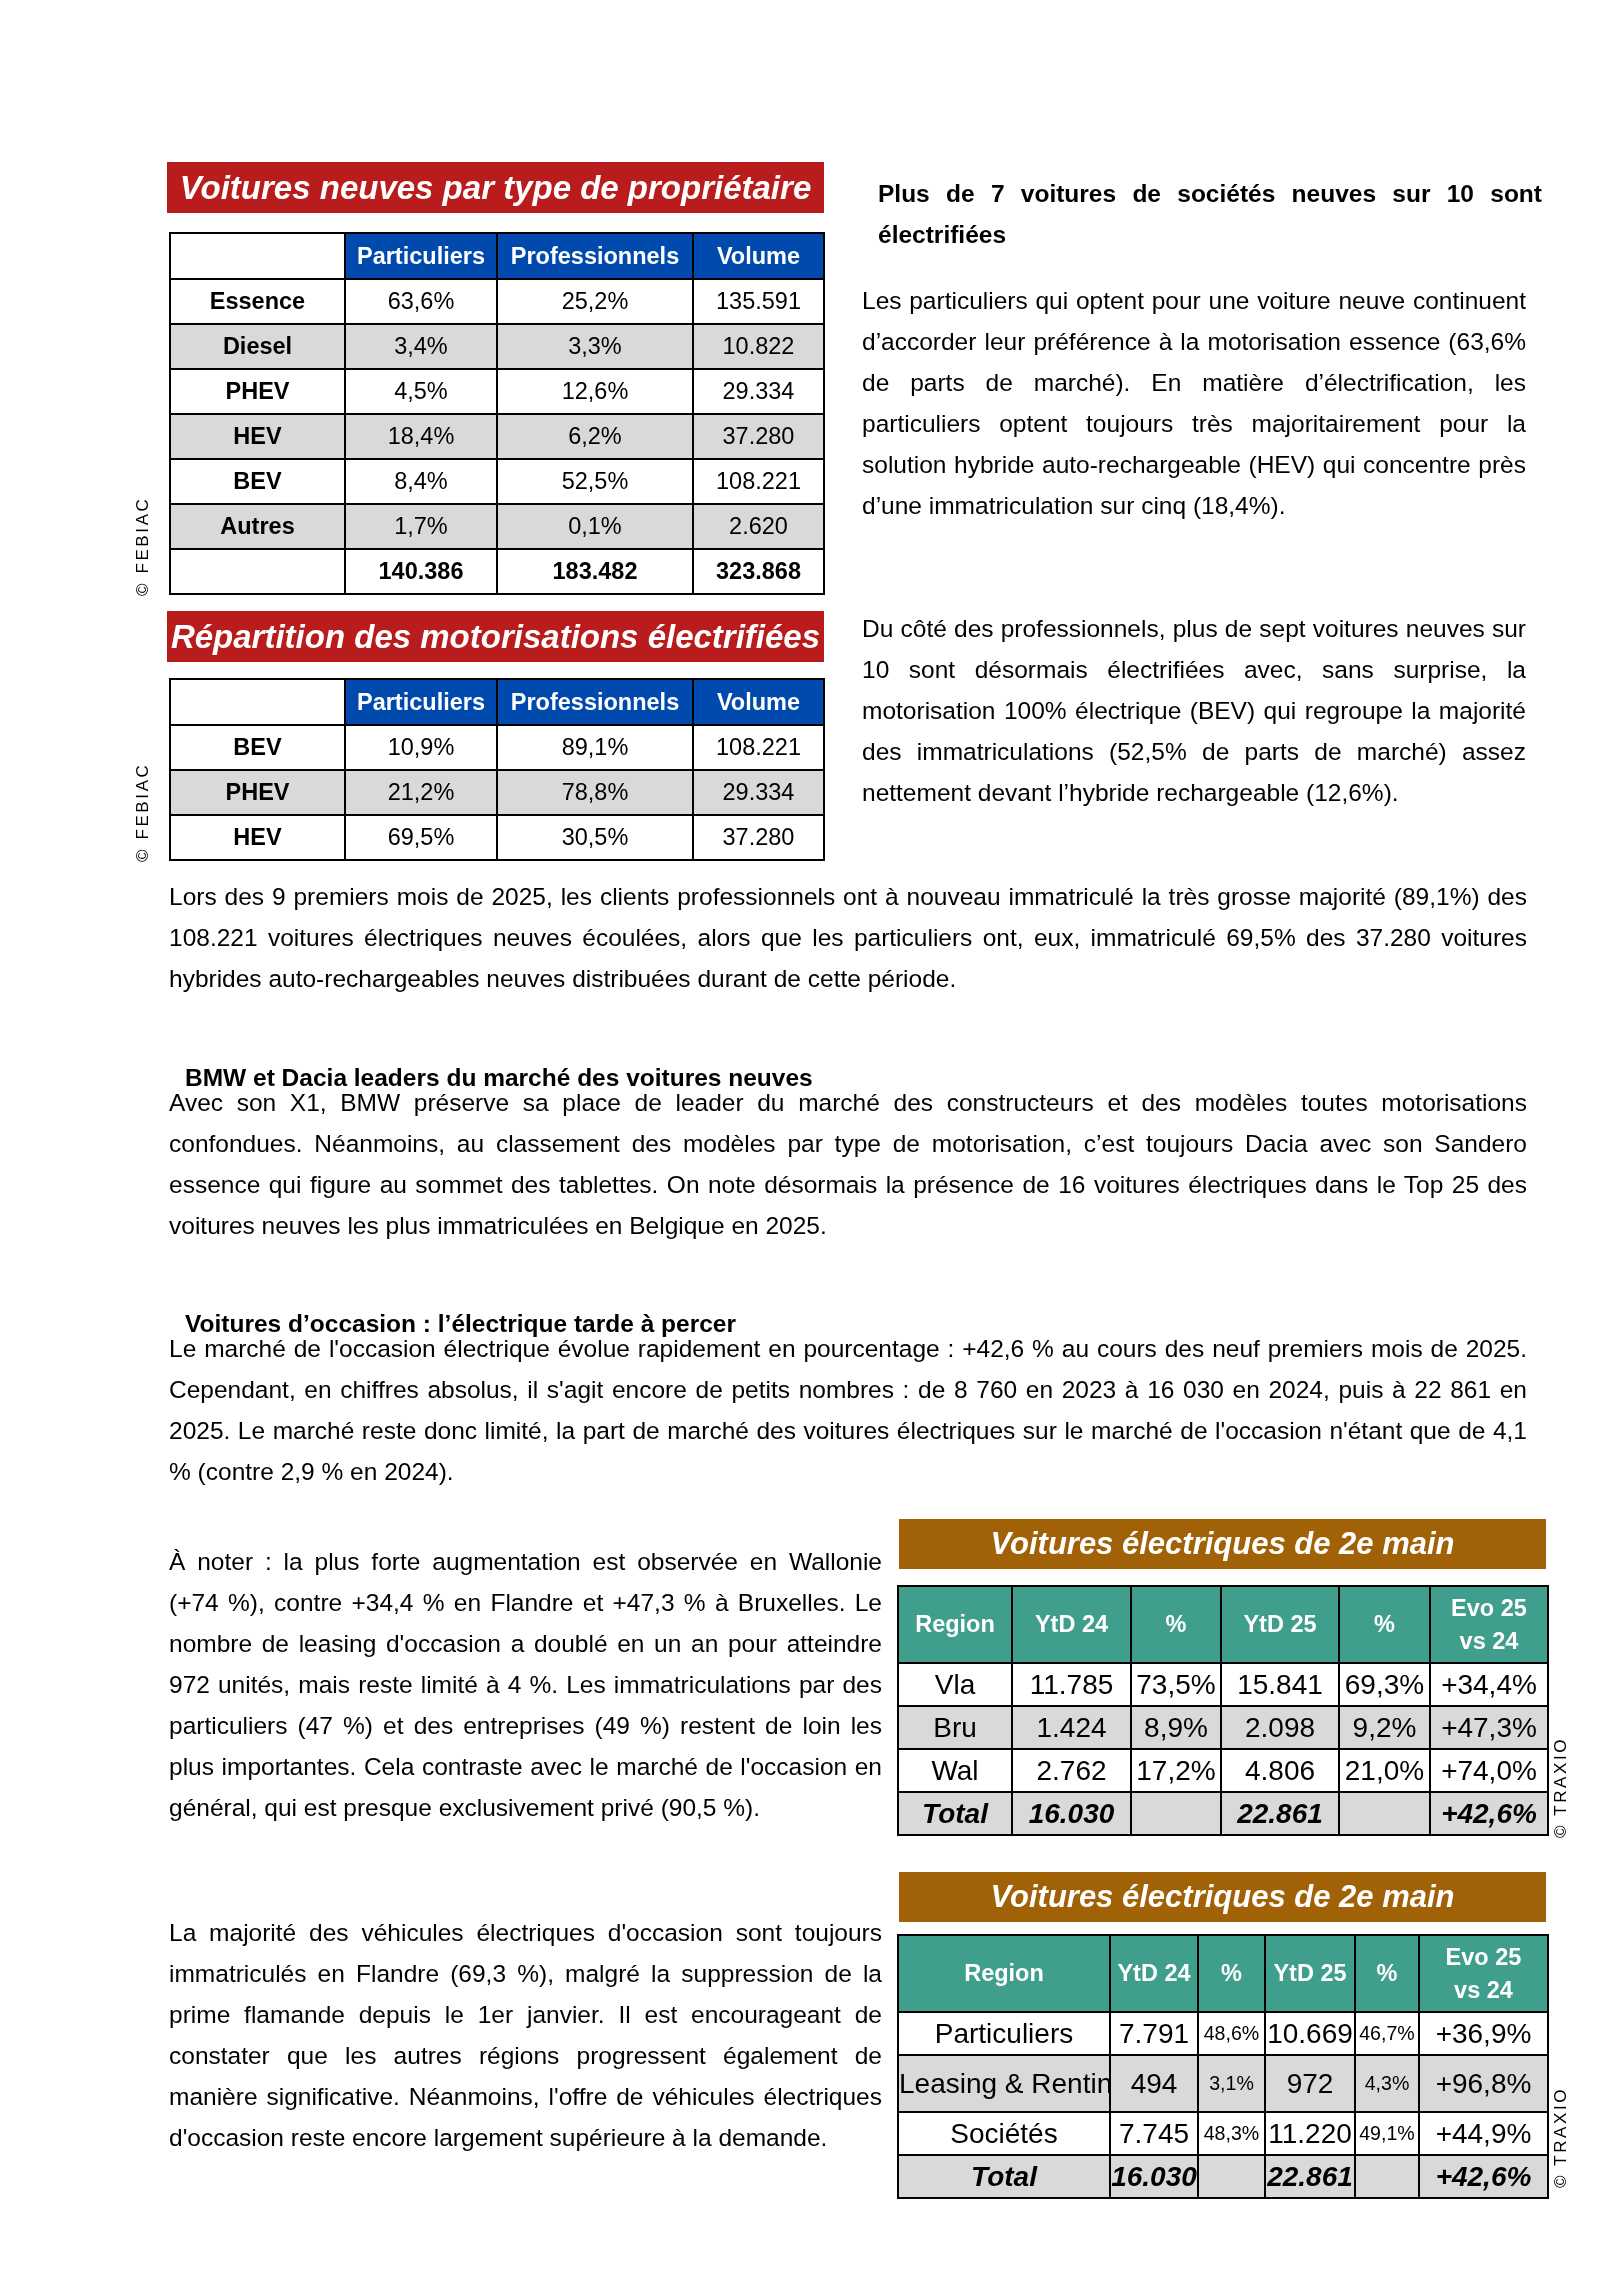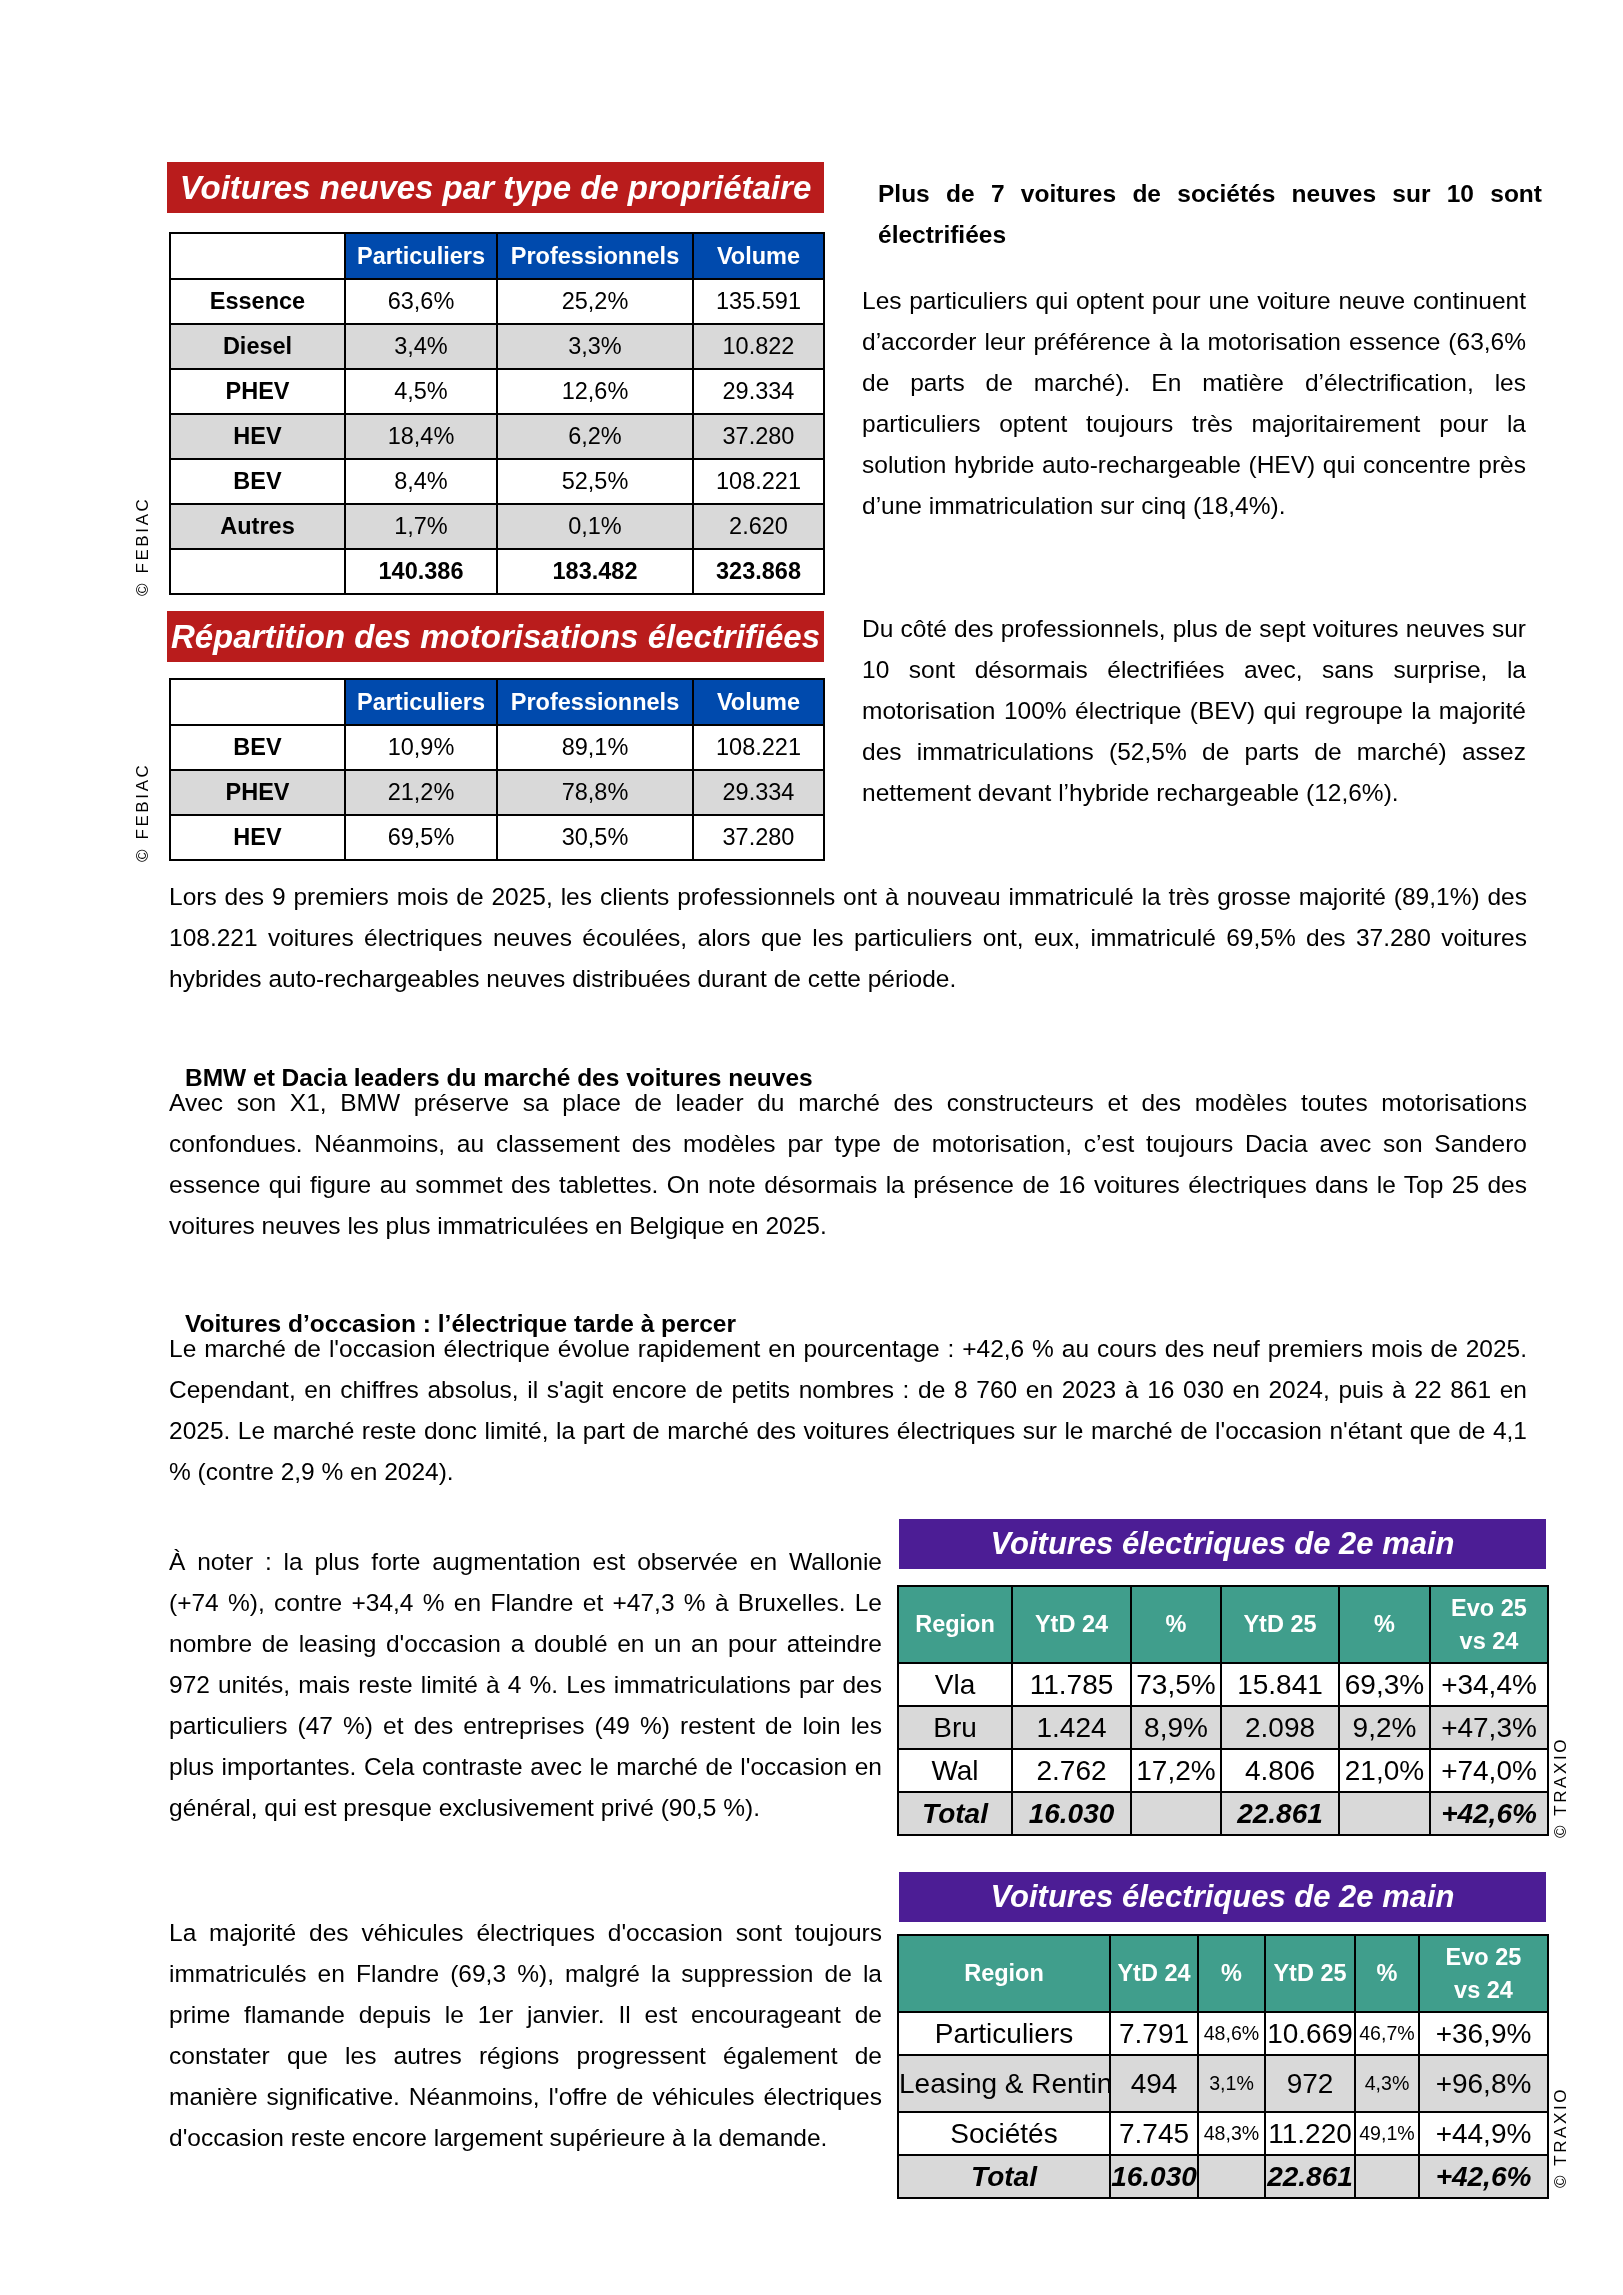--- a/index.html
+++ b/index.html
@@ -1,21 +1,21 @@
 <!DOCTYPE html>
 <html style="font-size:10.5px"><head>
 <meta charset="utf-8">
 <style>
   html, body { margin:0; padding:0; background:#ffffff; }
   body { width:1623px; height:2295px; position:relative; overflow:hidden;
          font-family:"Liberation Sans", "DejaVu Sans", sans-serif; color:#000; }
   .titlebar { position:absolute; color:#fff; font-style:italic; font-weight:bold;
               text-align:center; box-sizing:border-box; white-space:nowrap; }
   .blue { background:#b91c1c; }
-  .teal { background:#4c1d95; }
+  .teal { background:#a16207; }
   table.dt { position:absolute; border-collapse:collapse; table-layout:fixed; }
   table.dt td, table.dt th { border:2.6px solid #000; text-align:center; padding:0;
        white-space:nowrap; overflow:hidden; }
   table.t1 th { background:#004AAD; color:#fff; font-weight:bold; font-size:23.5px; }
   table.t1 td { font-size:23.5px; }
   table.t1 th.blank { background:#fff; }
   table.g th { background:#409E8C; color:#fff; font-weight:bold; font-size:23.5px; line-height:1.4; }
   table.g td { font-size:28px; }
   tr.grey td { background:#D9D9D9; }
   td.lbl { font-weight:bold; }

